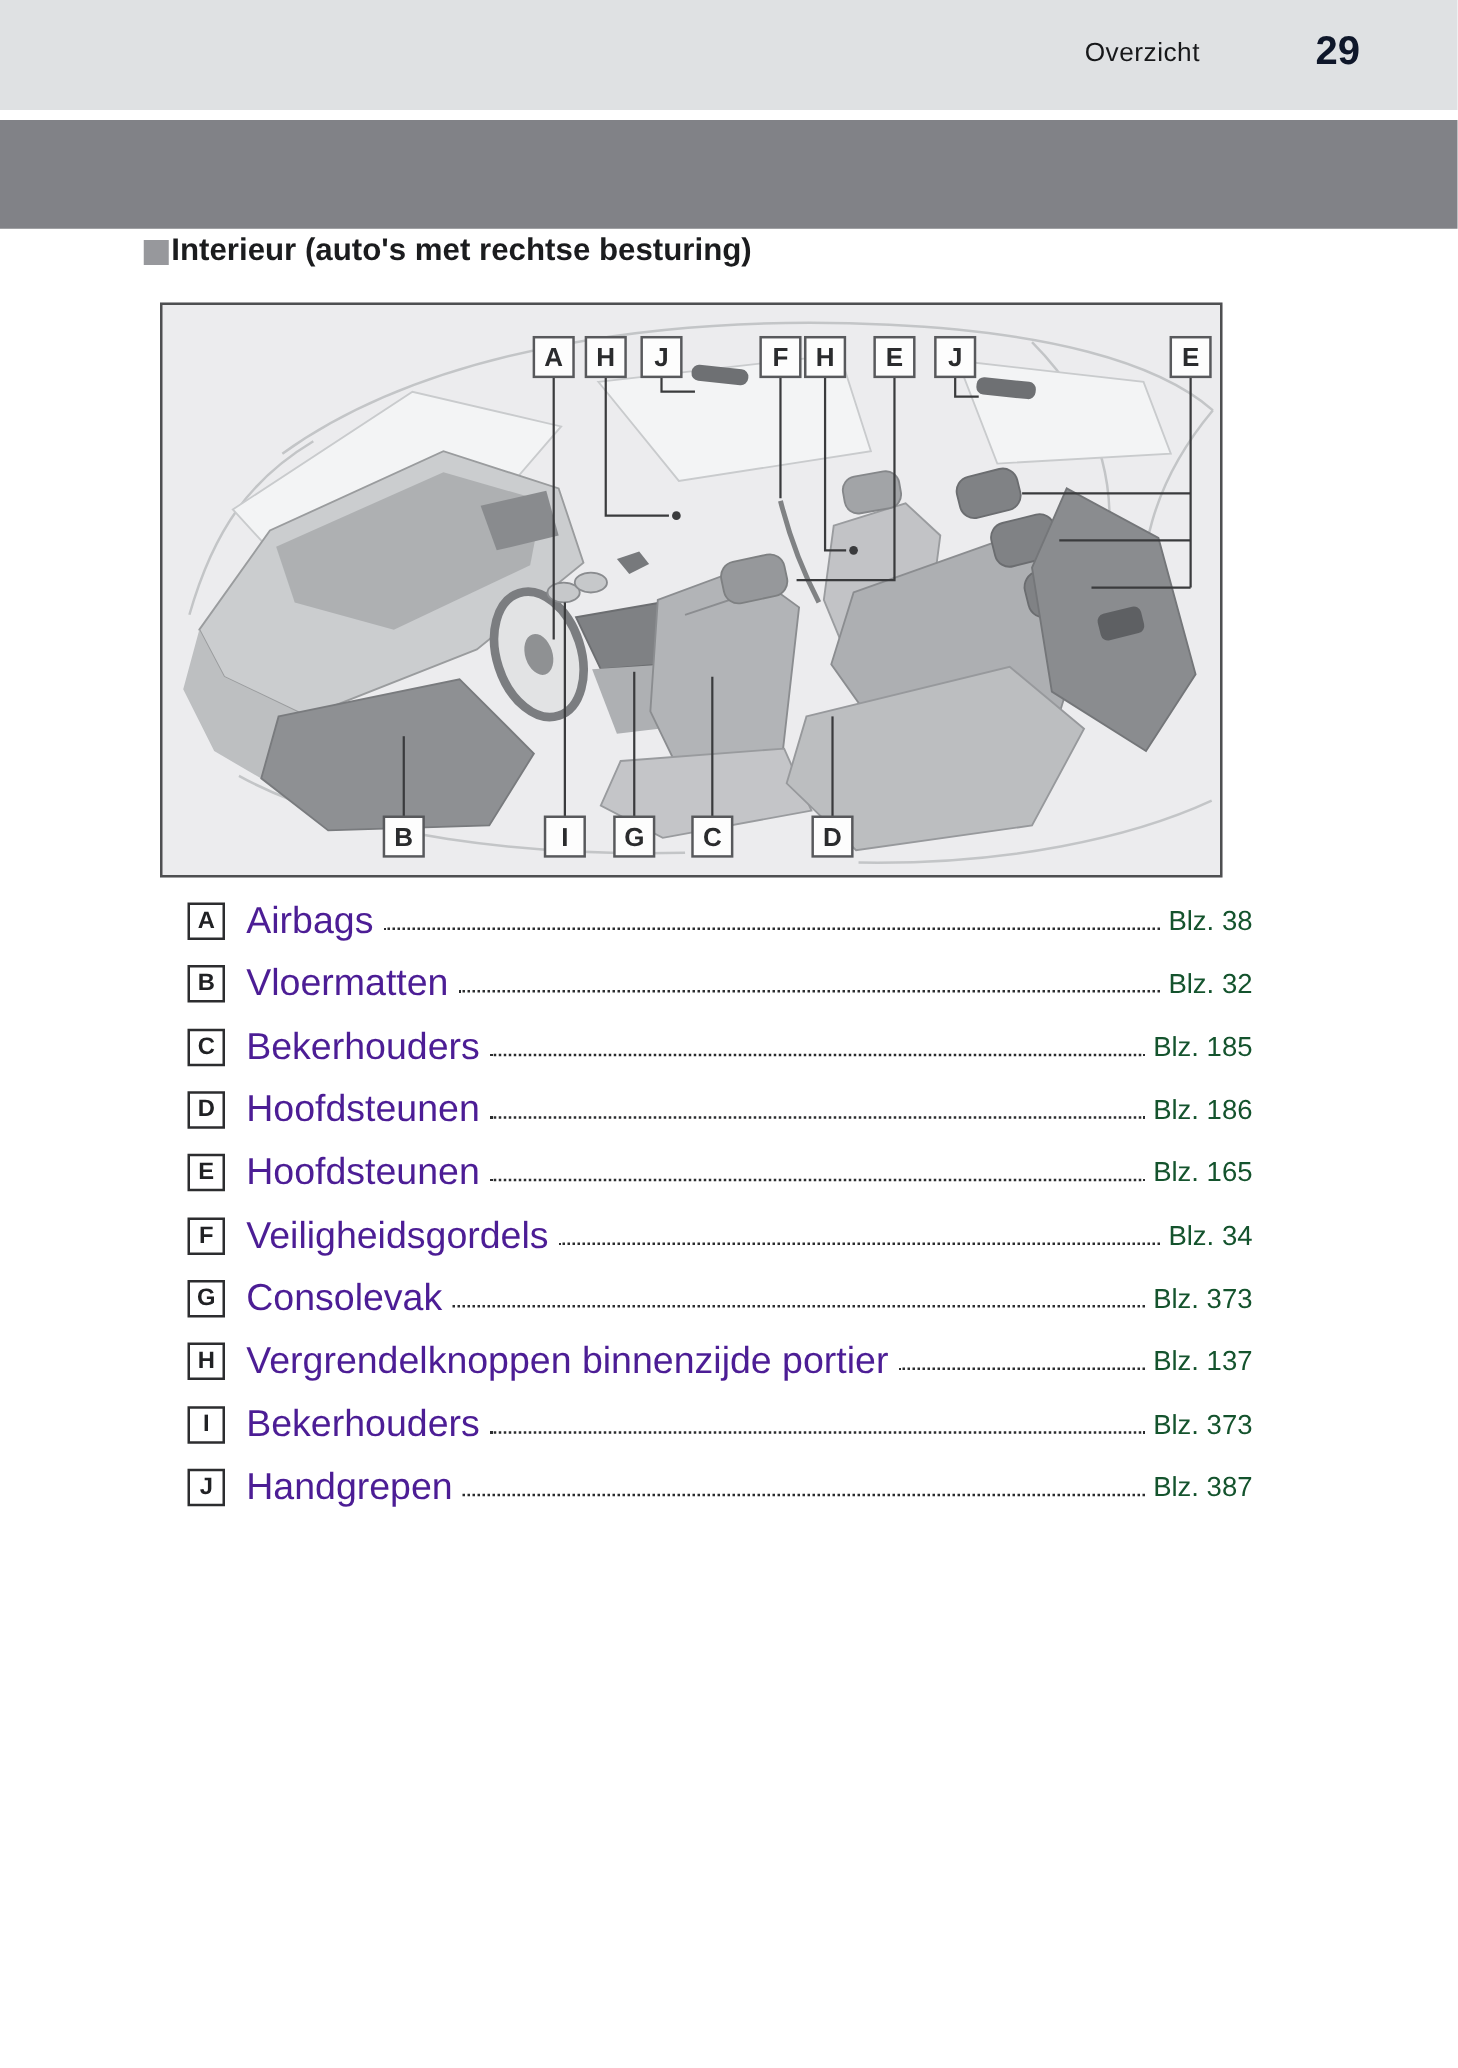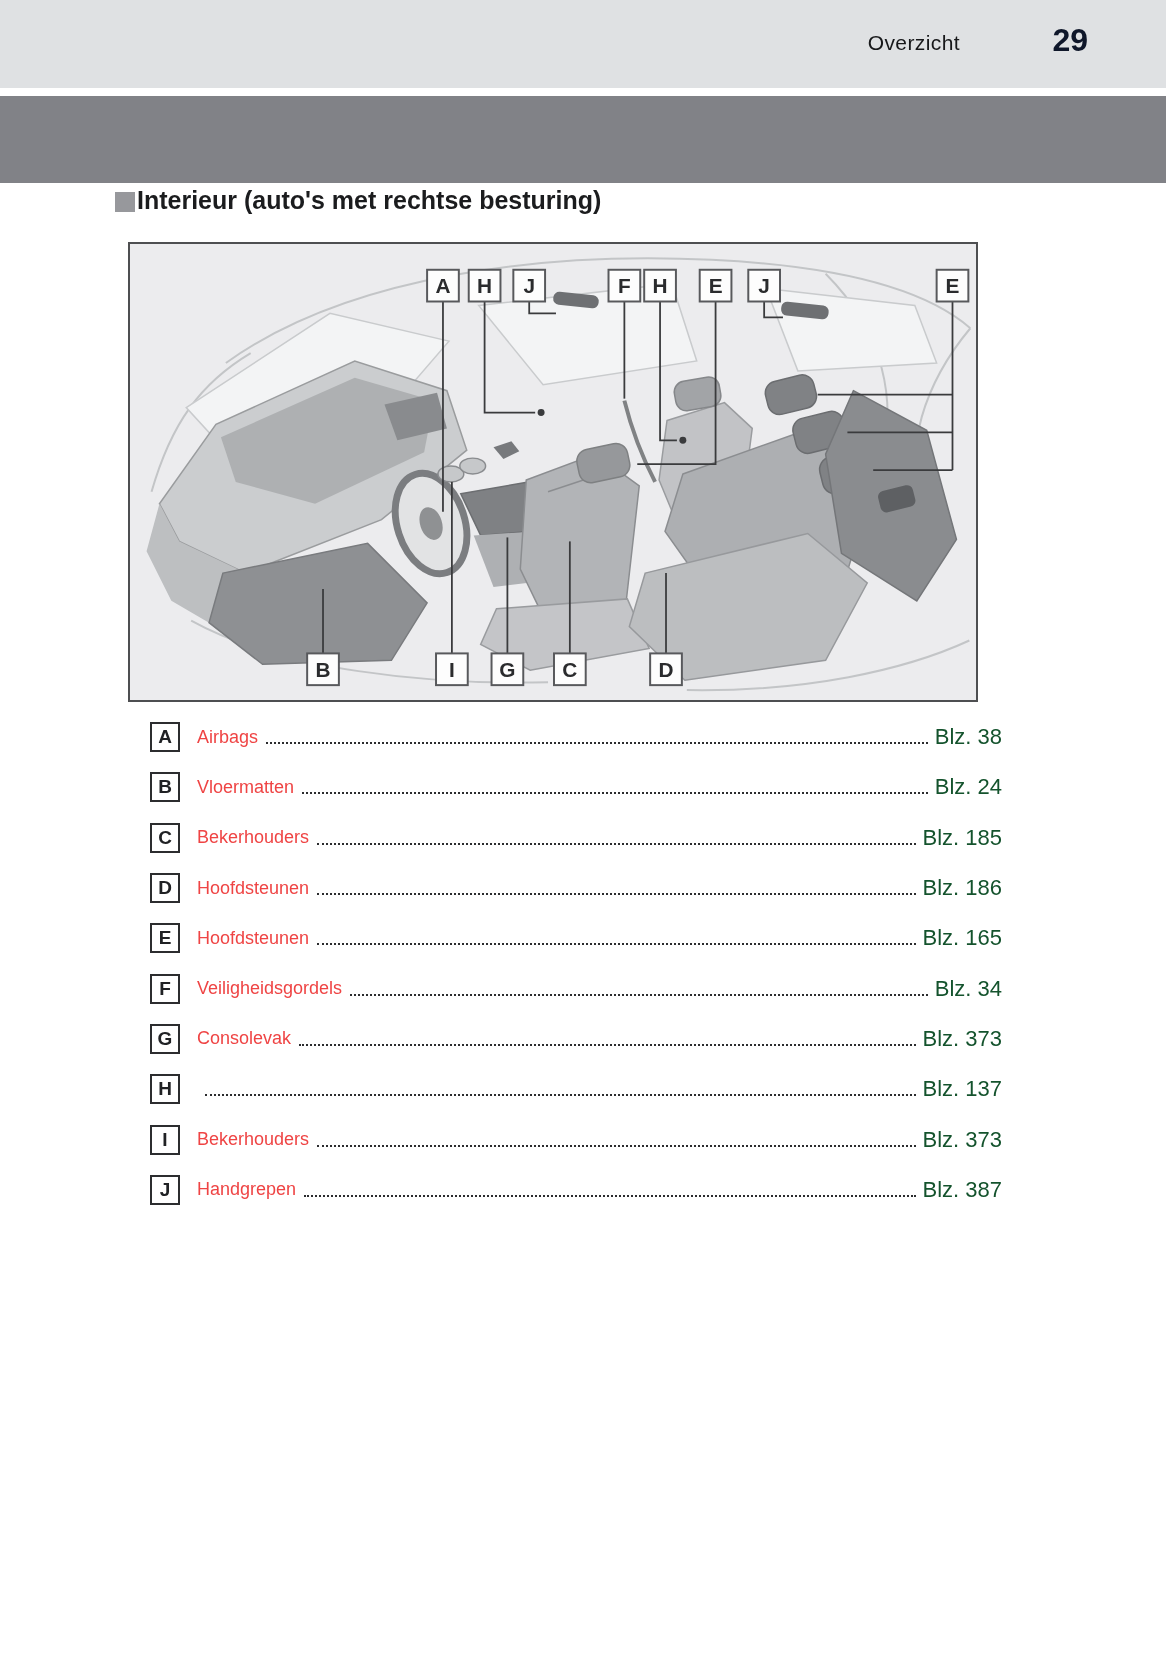--- a/index.html
+++ b/index.html
@@ -21,21 +21,21 @@
   
   .diagram{position:absolute;left:128px;top:242px;width:850px;height:460px;
     border:2px solid #4e4f51;background:#ececee;box-sizing:border-box;}
   .diagram svg{display:block;width:100%;height:100%;}
   
   .legend{position:absolute;left:150px;top:712px;width:852px;}
   .legend-row{height:50.3px;display:flex;align-items:center;}
   .badge{flex:0 0 auto;width:26px;height:26px;border:2px solid #2c2d2f;background:#fff;
     font-size:19px;font-weight:700;color:#202124;display:flex;align-items:center;
     justify-content:center;margin-right:17px;}
-  .lbl{flex:0 0 auto;font-size:18px;font-weight:400;color:#ef4444;white-space:nowrap;}
+  .lbl{flex:0 0 auto;font-size:30px;font-weight:400;color:#4c1d95;white-space:nowrap;}
   .leader{flex:1 1 auto;margin:0 7px 0 8px;border-bottom:2.6px dotted #2b2c2e;
     transform:translateY(6px);min-width:20px;}
   .pref{flex:0 0 auto;font-size:22px;font-weight:400;color:#14532d;white-space:nowrap;}
 </style>
 </head>
 <body>
 
 <div class="band-light">
   <span class="hdr-section">Overzicht</span>
   <span class="hdr-page">29</span>
@@ -196,21 +196,21 @@
     <span class="badge">A</span>
     <span class="lbl">Airbags</span>
     <span class="leader"></span>
     <span class="pref">Blz. 38</span>
   </div>
 
   <div class="legend-row">
     <span class="badge">B</span>
     <span class="lbl">Vloermatten</span>
     <span class="leader"></span>
-    <span class="pref">Blz. 24</span>
+    <span class="pref">Blz. 32</span>
   </div>
 
   <div class="legend-row">
     <span class="badge">C</span>
     <span class="lbl">Bekerhouders</span>
     <span class="leader"></span>
     <span class="pref">Blz. 185</span>
   </div>
 
   <div class="legend-row">
@@ -236,20 +236,21 @@
 
   <div class="legend-row">
     <span class="badge">G</span>
     <span class="lbl">Consolevak</span>
     <span class="leader"></span>
     <span class="pref">Blz. 373</span>
   </div>
 
   <div class="legend-row">
     <span class="badge">H</span>
+    <span class="lbl">Vergrendelknoppen binnenzijde portier</span>
     <span class="leader"></span>
     <span class="pref">Blz. 137</span>
   </div>
 
   <div class="legend-row">
     <span class="badge">I</span>
     <span class="lbl">Bekerhouders</span>
     <span class="leader"></span>
     <span class="pref">Blz. 373</span>
   </div>

